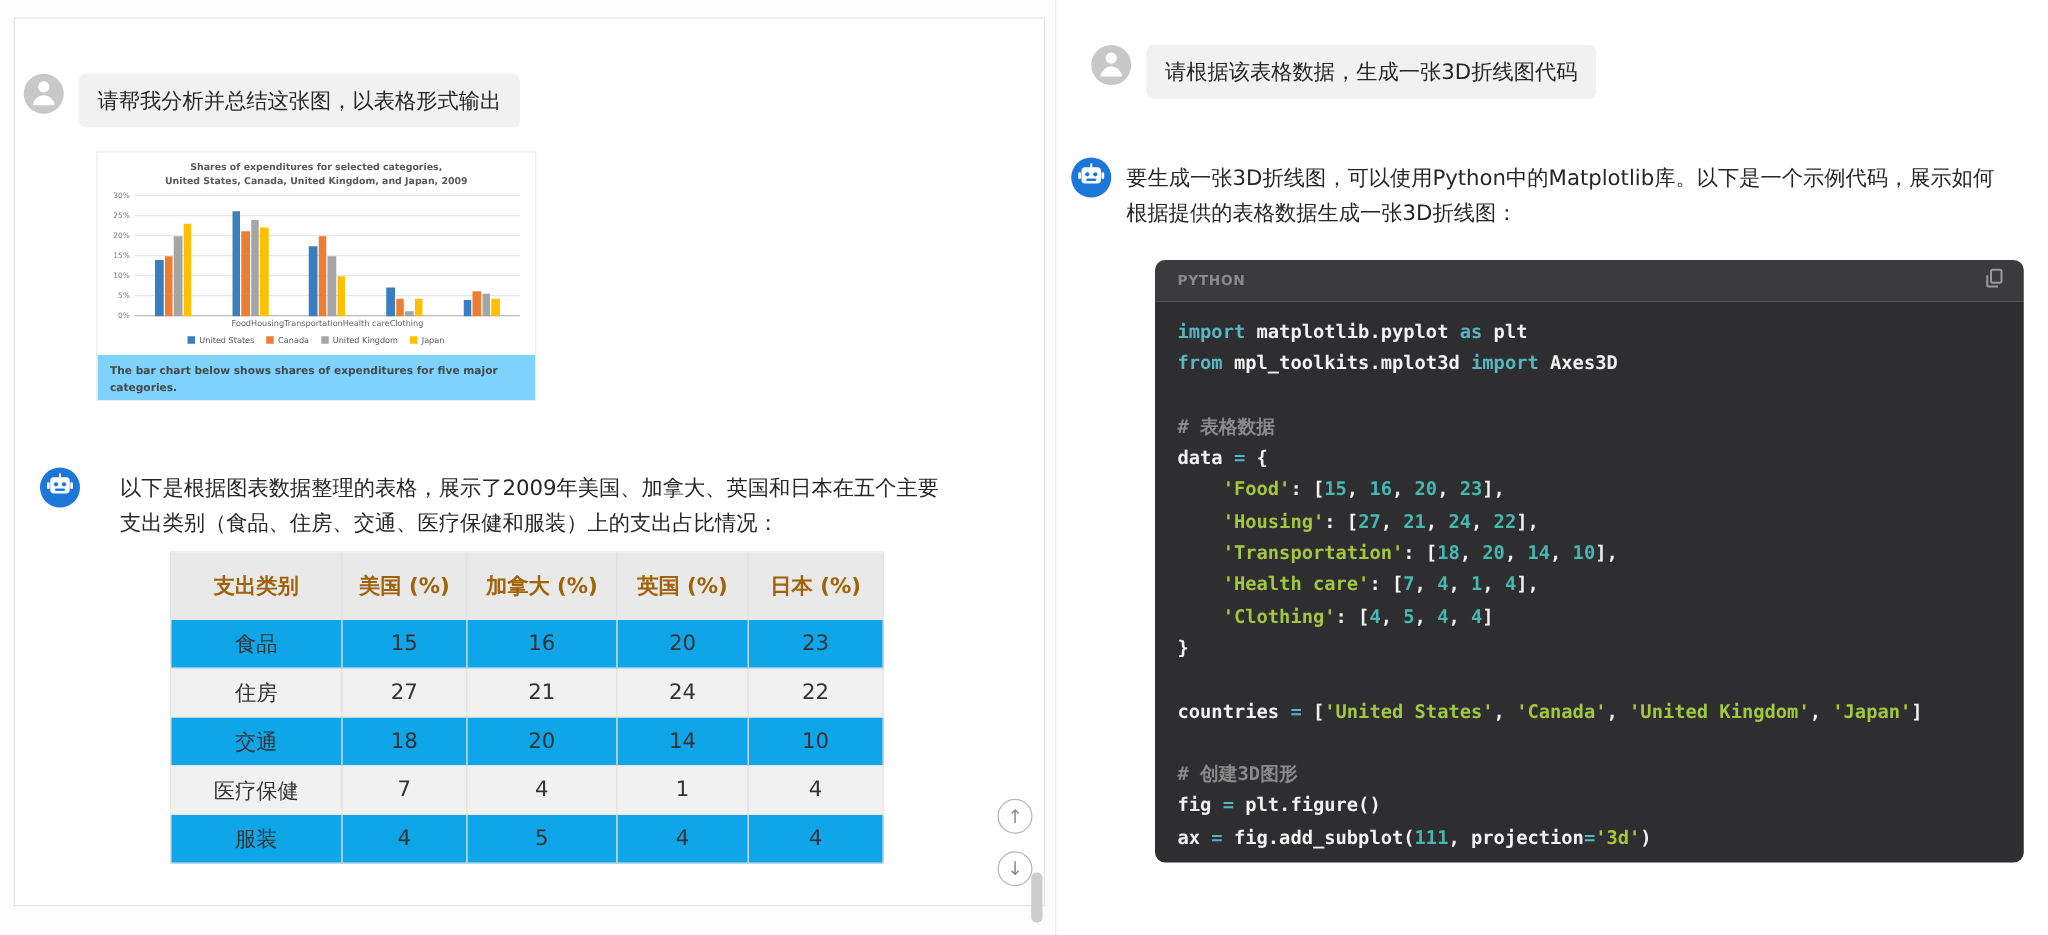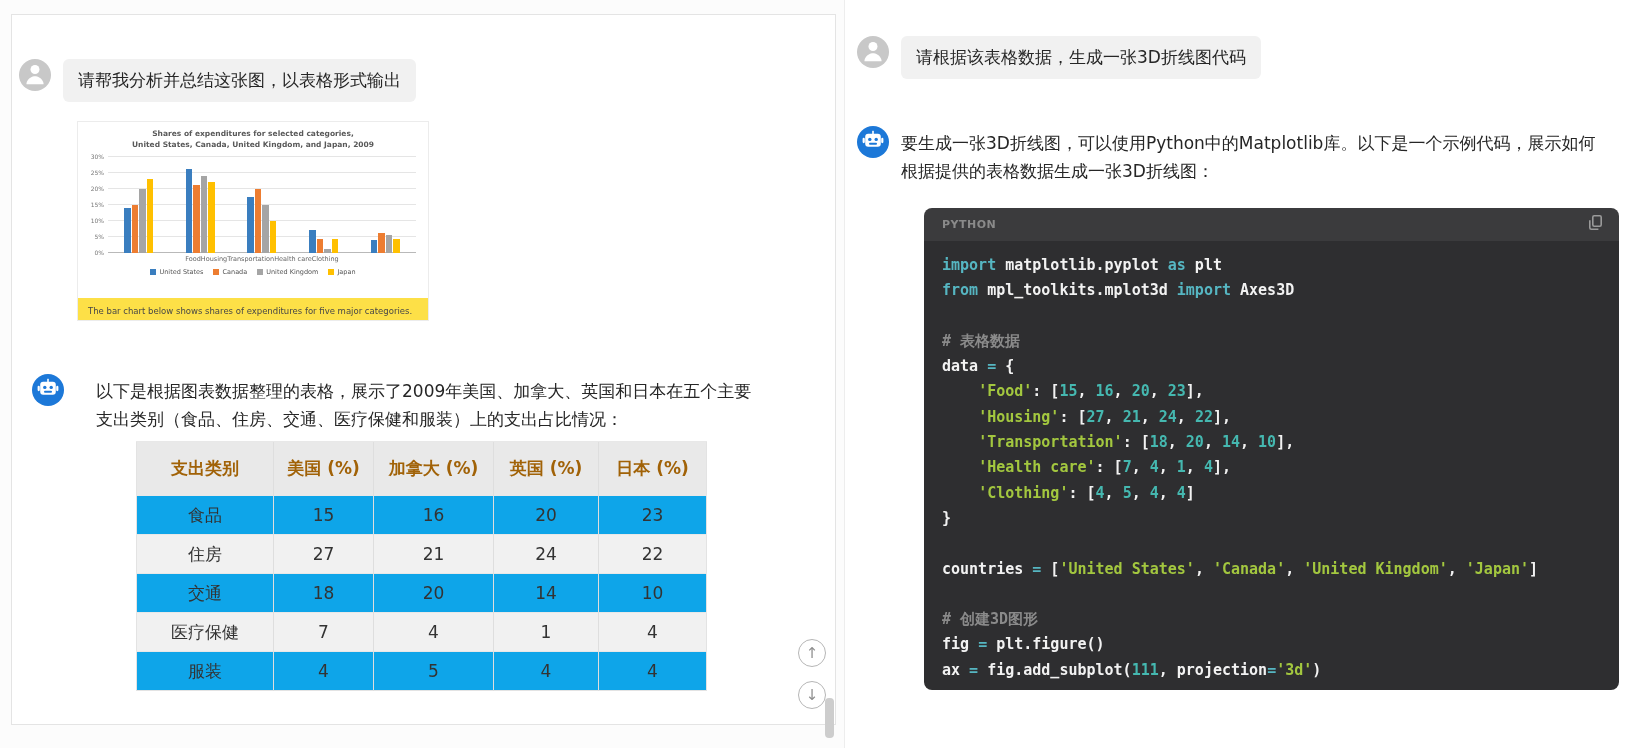--- a/index.html
+++ b/index.html
@@ -30,22 +30,22 @@
   .bars { position:absolute; left:0; right:0; top:0; bottom:0; display:flex;
           justify-content:space-around; align-items:flex-end; }
   .bar-group { display:flex; align-items:flex-end; gap:1px; height:100%; }
   .bar { width:6.5px; }
   .chart-xlabels { display:flex; justify-content:center; margin:2px 12px 0 30px;
                    font-size:6.5px; color:#666; }
   .chart-legend { display:flex; justify-content:center; gap:10px; margin-top:5px;
                   font-size:6.5px; color:#555; align-items:center; }
   .legend-item { display:flex; align-items:center; gap:3px; }
   .legend-swatch { width:6px; height:6px; display:inline-block; }
-  .chart-caption { margin-top:22px; background:#fde047; padding:6px 10px; font-size:8.5px;
-                   font-weight:normal; color:#474747; line-height:1.7; height:46px; }
+  .chart-caption { margin-top:8px; background:#7dd3fc; padding:6px 10px; font-size:8.5px;
+                   font-weight:bold; color:#474747; line-height:1.7; height:46px; }
 
   
   .exp-table { position:absolute; left:124px; top:426px; border-collapse:collapse;
                font-size:17px; color:#333; border:1px solid #e3e3e3; }
   .exp-table th, .exp-table td { text-align:center; border-left:1px solid #dedede;
                border-top:1px solid #e8e8e8; height:39px; padding:0 10px; }
   .exp-table th:first-child, .exp-table td:first-child { border-left:none; }
   .exp-table th { background:#e9e9e9; font-weight:bold; color:#a16207; height:54px; }
   .exp-table tr.odd td { background:#0ea5e9; }
   .exp-table tr.even td { background:#f1f1f1; }
@@ -245,21 +245,21 @@
     <span>↑</span>
   </div>
   <div class="scroll-btn scroll-down">
     <span>↓</span>
   </div>
   <div class="scrollbar-thumb"></div>
 </div>
 
 <div class="panel panel-right">
 
-  <div class="chat-row" style="left:12px; top:36px;">
+  <div class="chat-row" style="left:28px; top:36px;">
     <div class="avatar avatar-user">
       <span>
         <svg width="32" height="32" viewBox="0 0 32 32">
             <circle cx="16" cy="12.5" r="4.5" fill="#fff"></circle>
             <path d="M7.5 26c1.5-5.2 6-6.8 8.5-6.8s7 1.6 8.5 6.8l0 1.2h-17z" fill="#fff"></path>
           </svg>
       </span>
     </div>
     <div class="bubble">请根据该表格数据，生成一张3D折线图代码</div>
   </div>

